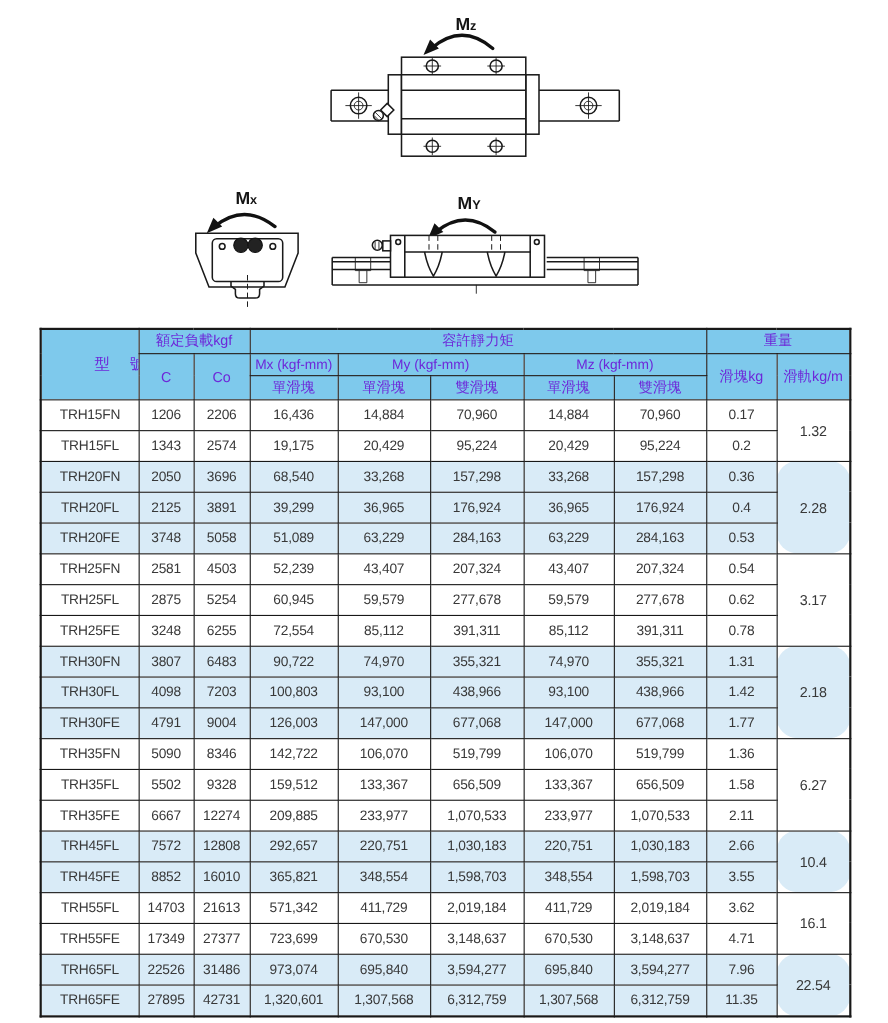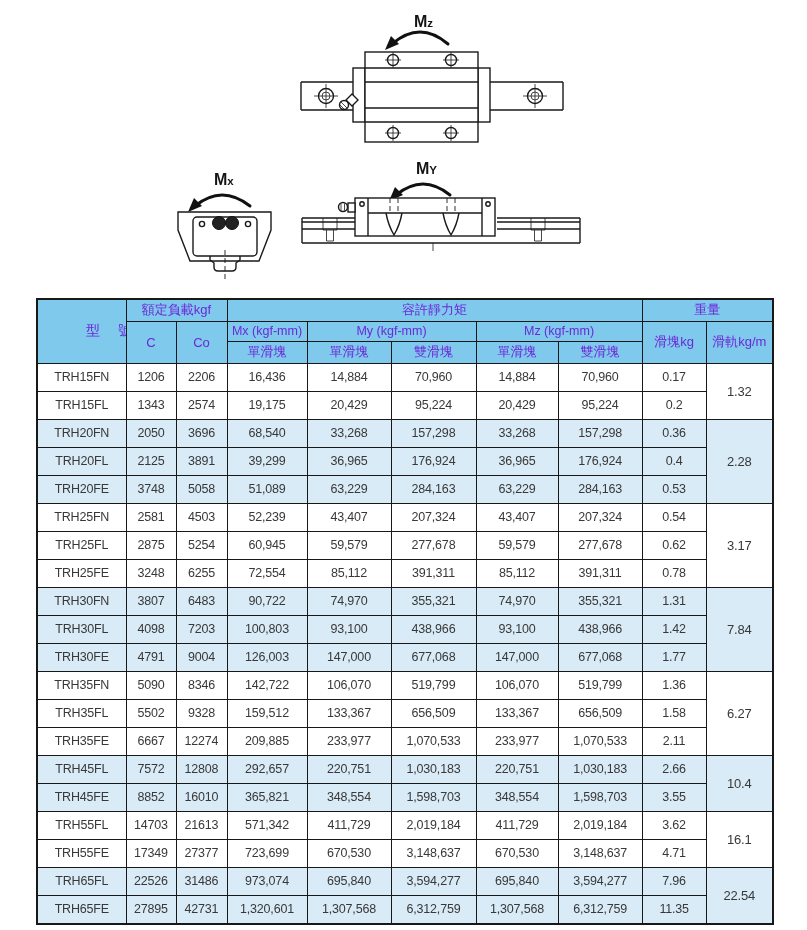--- a/index.html
+++ b/index.html
@@ -5,21 +5,21 @@
   html,body{margin:0;padding:0;}
   body{
     width:807px;height:930px;position:relative;background:#ffffff;
     font-family:"Liberation Sans","DejaVu Sans",sans-serif;
     color:#2e2e2e;overflow:hidden;
   }
   
   .fig{position:absolute;}
   #fig-mz{left:268px;top:4px;}
   #fig-mx{left:146px;top:160px;text-align:center;}
-  #fig-my{left:292px;top:148px;}
+  #fig-my{left:292px;top:164px;}
   .fig svg{display:block;}
   .fig text{font-family:"Liberation Sans","DejaVu Sans",sans-serif;fill:#141414;font-weight:bold;}
   .ln{stroke:#1a1a1a;stroke-width:1.4;fill:none;}
   .lnthin{stroke:#1a1a1a;stroke-width:0.8;fill:none;}
   .lnw{stroke:#1a1a1a;stroke-width:1.4;fill:#ffffff;}
   .arc{stroke:#111;stroke-width:3;fill:none;stroke-linecap:round;}
   .ah{fill:#111;stroke:none;}
   .dash{stroke:#1a1a1a;stroke-width:0.9;fill:none;stroke-dasharray:5 3;}
   .dark{fill:#222;stroke:#111;stroke-width:1;}
   
@@ -34,21 +34,21 @@
   }
   thead th{background:#7ec9ec;font-weight:normal;font-size:13px;color:#6d28d9;}
   thead .r1{height:22px;}
   thead .r2{height:20px;}
   thead .r3{height:22px;margin-left:30px;}
   th.model-h{font-size:14px;letter-spacing:2px;padding-left:48px;}
   th.moment{font-size:12.5px;}
   tbody td{height:27px;font-size:12.5px;letter-spacing:-0.2px;color:#383838;background:#ffffff;}
   tbody tr.band td{background:#d9ebf7;}
   tbody td.band{background:#d9ebf7;}
-  tbody td.rail{font-size:13px;}
+  tbody td.rail{font-size:13px;border-radius:19px;}
 </style>
 </head>
 <body>
 
 <div class="fig" id="fig-mz">
   <svg width="300" height="152" viewBox="0 0 300 152">
     <text x="146" y="23" font-size="16"><tspan>M</tspan><tspan font-size="11.5">z</tspan></text>
     <path class="arc" d="M180,40 Q152,16 124,40"></path>
     <polygon class="ah" points="117,46 123,32 131,40"></polygon>
 
@@ -273,21 +273,21 @@
       <tr class="band">
         <td>TRH30FN</td>
         <td>3807</td>
         <td>6483</td>
         <td>90,722</td>
         <td>74,970</td>
         <td>355,321</td>
         <td>74,970</td>
         <td>355,321</td>
         <td>1.31</td>
-        <td rowspan="3" class="rail band">7.84</td>
+        <td rowspan="3" class="rail band">2.18</td>
       </tr>
       <tr class="band">
         <td>TRH30FL</td>
         <td>4098</td>
         <td>7203</td>
         <td>100,803</td>
         <td>93,100</td>
         <td>438,966</td>
         <td>93,100</td>
         <td>438,966</td>

